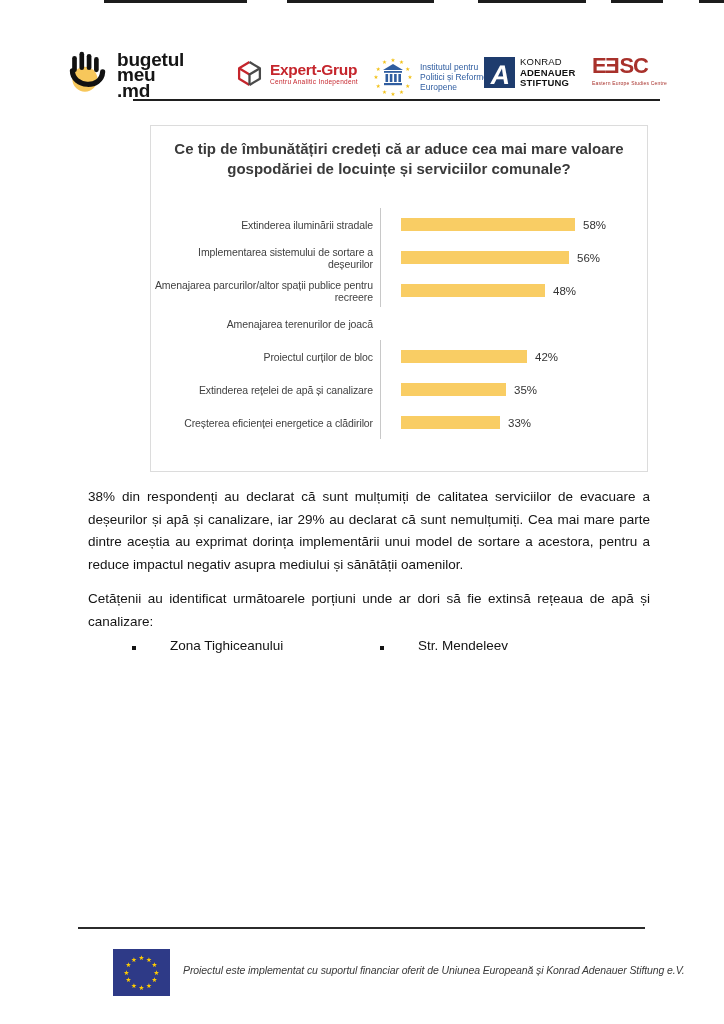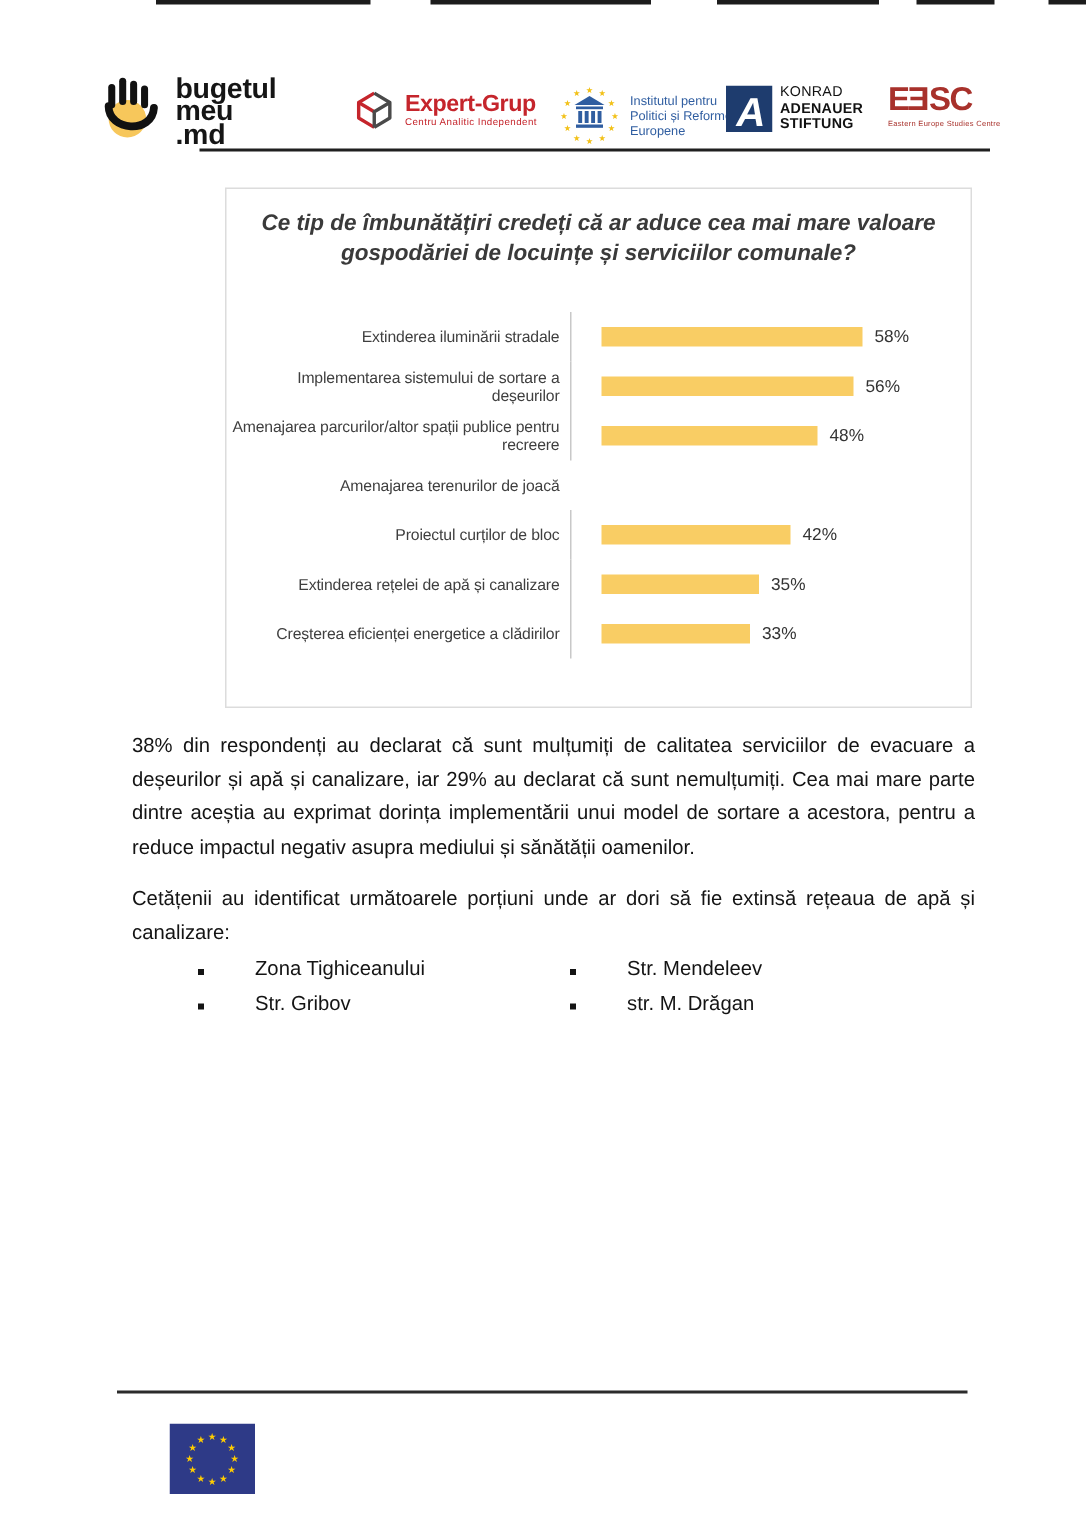--- a/index.html
+++ b/index.html
@@ -29,21 +29,21 @@
   .eesc-word .rev{display:inline-block;transform:scaleX(-1);}
   .eesc-sub{font-size:5px;color:#A8312B;margin-top:3px;white-space:nowrap;letter-spacing:0.2px;}
   .header-rule{position:absolute;left:133px;top:99px;width:527px;height:2px;background:#1f1f1f;}
   
   .chart-panel{
     position:absolute;left:150px;top:125px;width:498px;height:347px;
     border:1px solid #DCDCDC;background:#fff;
   }
   .chart-title{
     margin:13px auto 0;width:450px;text-align:center;
-    font-size:15px;font-weight:bold;color:#3A3A3A;line-height:20px;font-style:italic;
+    font-size:15px;font-weight:bold;color:#3A3A3A;line-height:20px;
   }
   .rows{position:absolute;left:0;top:82px;right:0;}
   .crow{display:flex;height:33px;align-items:center;}
   .clabel{
     width:229px;text-align:right;font-size:10.5px;color:#3F3F3F;
     line-height:12px;padding-right:7px;letter-spacing:-0.1px;
   }
   .bar-area{
     flex:1;align-self:stretch;border-left:1px solid #C8C8C8;
     display:flex;align-items:center;padding-left:20px;
@@ -234,26 +234,20 @@
 
   <div class="para p1">38% din respondenți au declarat că sunt mulțumiți de calitatea serviciilor de evacuare a deșeurilor și apă și canalizare, iar 29% au declarat că sunt nemulțumiți. Cea mai mare parte dintre aceștia au exprimat dorința implementării unui model de sortare a acestora, pentru a reduce impactul negativ asupra mediului și sănătății oamenilor.</div>
   <div class="para p2">Cetățenii au identificat următoarele porțiuni unde ar dori să fie extinsă rețeaua de apă și canalizare:</div>
 
   <div class="bullets">
     <div class="brow">
       <span class="bullet-sq bq1"></span>
       <span class="btext bt1">Zona Tighiceanului</span>
       <span class="bullet-sq bq2"></span>
       <span class="btext bt2">Str. Mendeleev</span>
-    </div>
-    <div class="brow">
-      <span class="bullet-sq bq1"></span>
-      <span class="btext bt1">Str. Gribov</span>
-      <span class="bullet-sq bq2"></span>
-      <span class="btext bt2">str. M. Drăgan</span>
     </div>
   </div>
 
   <div class="footer-rule"></div>
 
   <svg class="eu-flag" width="57" height="47" viewBox="0 0 57 47">
     <rect width="57" height="47" fill="#2E3A87"></rect>
     <g fill="#FFCC00" font-size="6.5" text-anchor="middle" font-family="'DejaVu Sans',sans-serif">
       <text x="28.5" y="10.7">★</text>
         <text x="36" y="12.7">★</text>
@@ -263,14 +257,15 @@
         <text x="36" y="38.7">★</text>
       <text x="28.5" y="40.7">★</text>
         <text x="21" y="38.7">★</text>
         <text x="15.5" y="33.2">★</text>
       <text x="13.5" y="25.7">★</text>
         <text x="15.5" y="18.2">★</text>
         <text x="21" y="12.7">★</text>
     </g>
   </svg>
 
+  <div class="footer-note">Proiectul este implementat cu suportul financiar oferit de Uniunea Europeană și Konrad Adenauer Stiftung e.V.</div>
 
 </div>
 
 </body></html>

